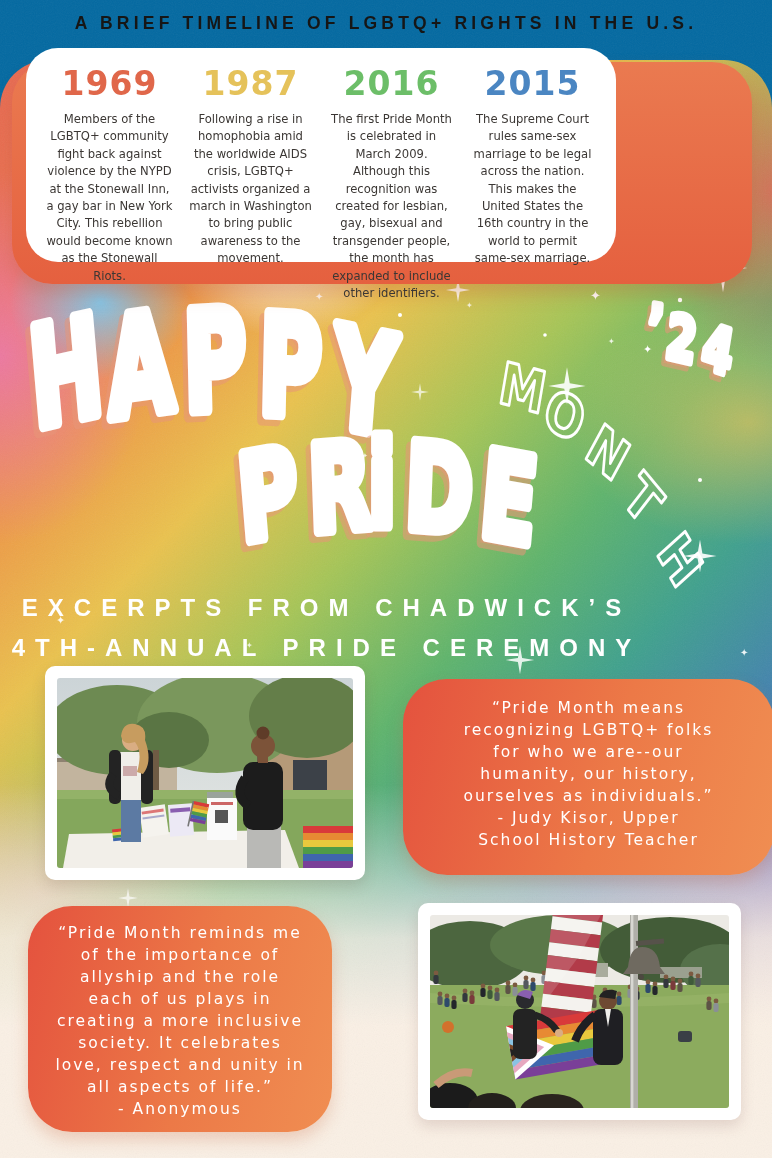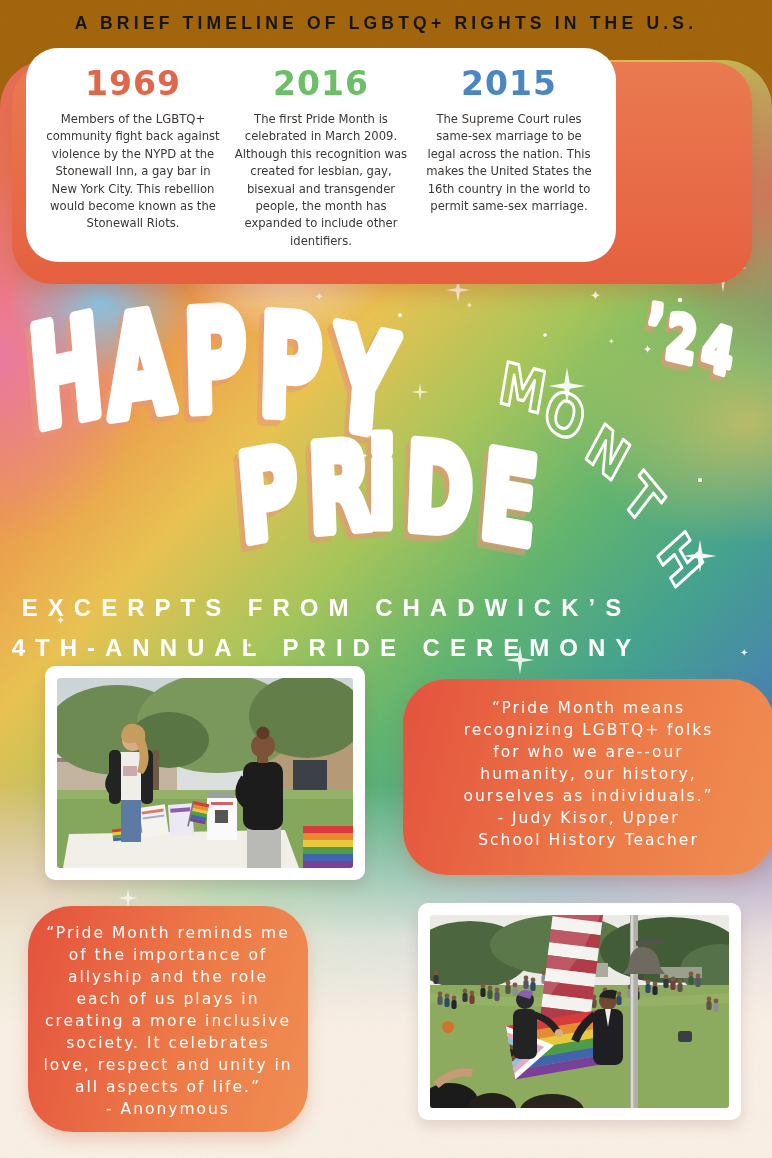--- a/index.html
+++ b/index.html
@@ -1,16 +1,16 @@
 <!DOCTYPE html>
 <html><head>
 <meta charset="utf-8">
 <style>
   html,body{margin:0;padding:0;background:#e8e2da;}
-  .page{position:relative;width:772px;height:1158px;background:#a16207;overflow:hidden;
+  .page{position:relative;width:772px;height:1158px;background:#0369a1;overflow:hidden;
         font-family:"DejaVu Sans",sans-serif;}
   
   .page-title{position:absolute;top:13px;left:0;width:772px;margin:0;text-align:center;
       font-family:"Liberation Sans",sans-serif;font-weight:bold;font-size:17.5px;
       letter-spacing:4.2px;color:#161616;z-index:5;}
   
   .rainbow{position:absolute;left:0;top:60px;width:772px;height:1098px;
       border-radius:48px 48px 0 0;z-index:1;
       background:
        linear-gradient(to bottom, rgba(250,240,229,0) 66%, rgba(250,240,229,.85) 80%, #FAF0E5 88%),
@@ -45,21 +45,21 @@
       box-shadow:0 6px 14px rgba(120,80,80,.18);padding:12px;box-sizing:border-box;}
   .photo svg{display:block;border-radius:3px;}
   .photo1{left:45px;top:666px;width:320px;height:214px;}
   .photo2{left:418px;top:903px;width:323px;height:217px;}
   
   .quote{position:absolute;border-radius:44px;z-index:5;color:#fff;text-align:center;
       background:linear-gradient(105deg,#E4523E 0%,#EC7947 55%,#F08E52 100%);
       box-shadow:0 8px 16px rgba(200,100,60,.25);box-sizing:border-box;}
   .quote p{margin:0;white-space:pre-line;font-size:15.5px;letter-spacing:2px;line-height:1.42;}
   .quote1{left:403px;top:679px;width:371px;height:196px;padding:18px 12px;}
-  .quote2{left:28px;top:906px;width:280px;height:226px;padding:16px 10px;}
+  .quote2{left:28px;top:906px;width:304px;height:226px;padding:16px 10px;}
 </style>
 </head>
 <body>
 
 <div class="page">
 
   <h1 class="page-title">A BRIEF TIMELINE OF LGBTQ+ RIGHTS IN THE U.S.</h1>
 
   <div class="rainbow"></div>
 
@@ -116,20 +116,24 @@
         <circle cx="160" cy="610" r="1.8"></circle>
       <circle cx="700" cy="480" r="2"></circle>
     </g>
   </svg>
 
   <div class="frame"></div>
   <div class="card">
     <div class="event">
       <div class="year" style="color: rgb(224, 103, 74);">1969</div>
       <p class="etext">Members of the LGBTQ+ community fight back against violence by the NYPD at the Stonewall Inn, a gay bar in New York City. This rebellion would become known as the Stonewall Riots.</p>
+    </div>
+    <div class="event">
+      <div class="year" style="color: rgb(229, 194, 90);">1987</div>
+      <p class="etext">Following a rise in homophobia amid the worldwide AIDS crisis, LGBTQ+ activists organized a march in Washington to bring public awareness to the movement.</p>
     </div>
     <div class="event">
       <div class="year" style="color: rgb(108, 190, 104);">2016</div>
       <p class="etext">The first Pride Month is celebrated in March 2009. Although this recognition was created for lesbian, gay, bisexual and transgender people, the month has expanded to include other identifiers.</p>
     </div>
     <div class="event">
       <div class="year" style="color: rgb(75, 134, 194);">2015</div>
       <p class="etext">The Supreme Court rules same-sex marriage to be legal across the nation. This makes the United States the 16th country in the world to permit same-sex marriage.</p>
     </div>
   </div>

